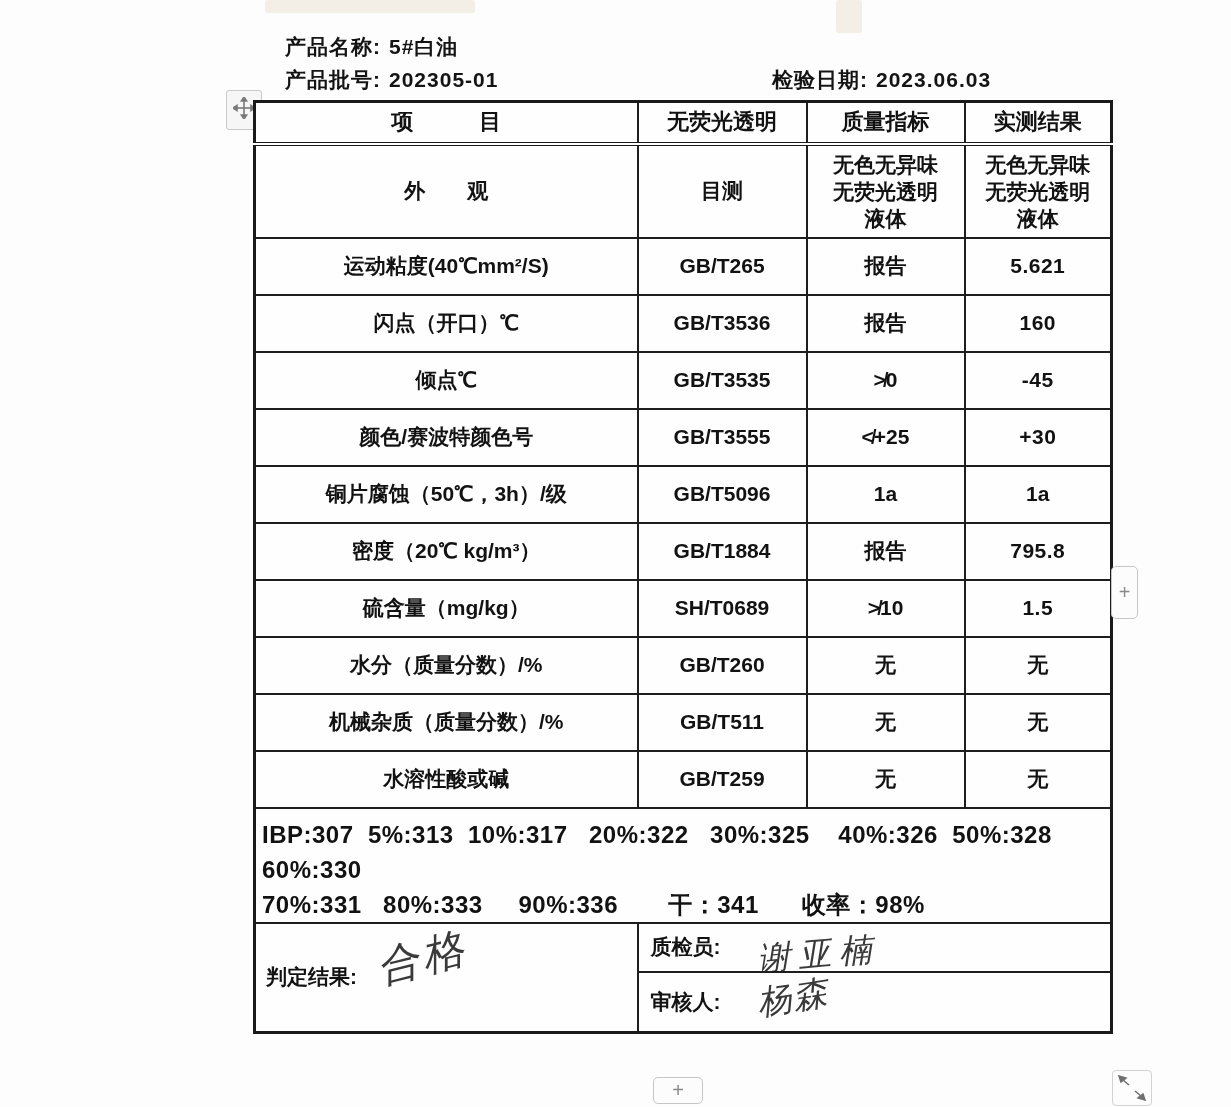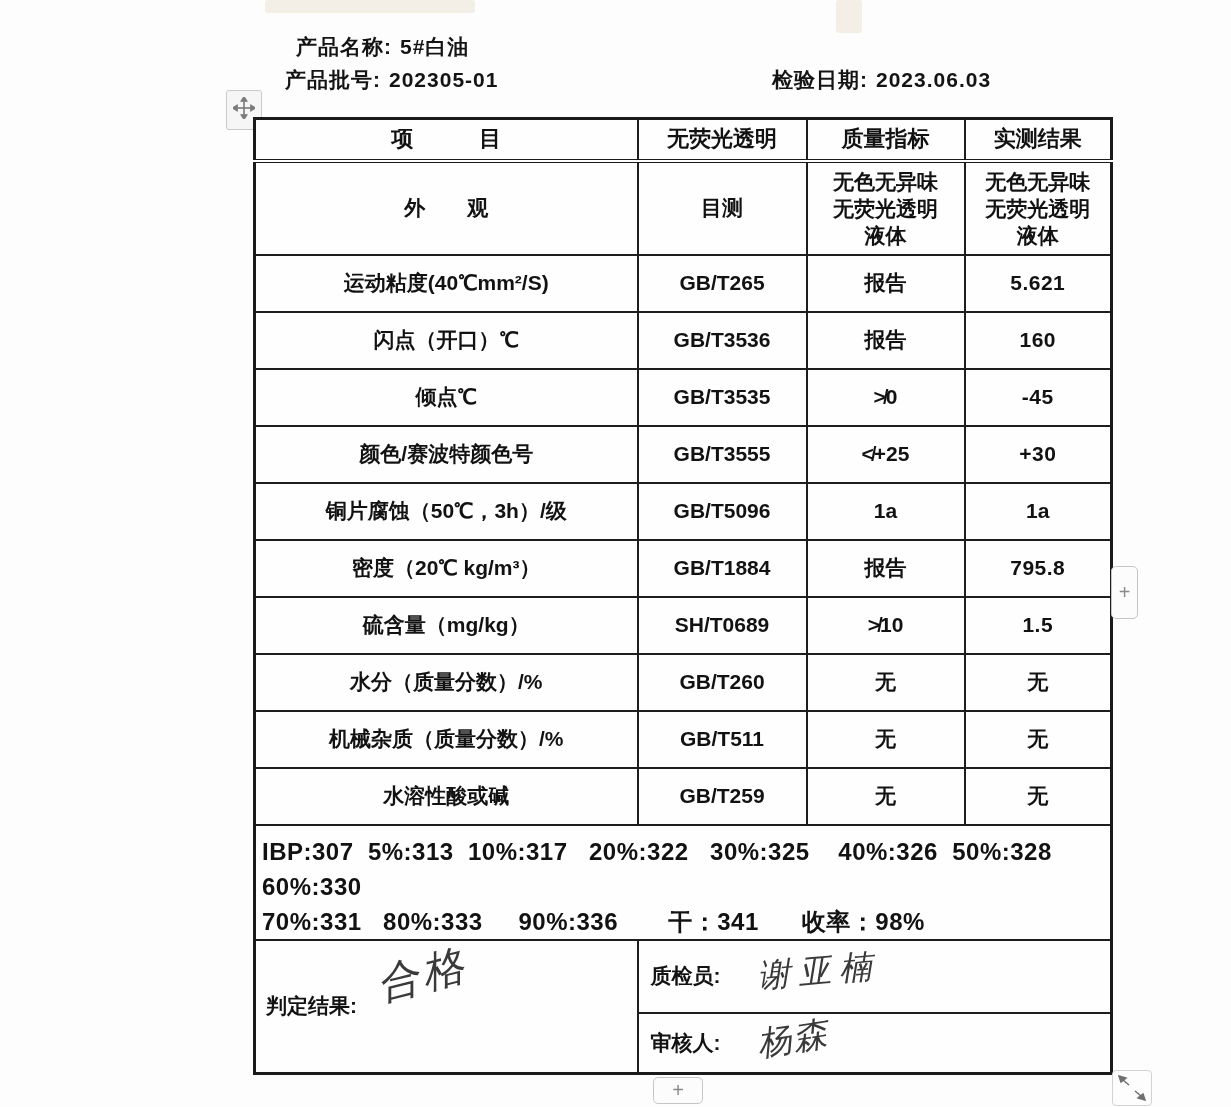--- a/index.html
+++ b/index.html
@@ -10,42 +10,42 @@
     font-family:"Liberation Sans", sans-serif;
     color:#141414;
   }
   
   .smudge { position:absolute; background:rgba(233,222,201,0.45); border-radius:3px; }
   .smudge.s1 { left:265px; top:0; width:210px; height:13px; }
   .smudge.s2 { left:836px; top:0; width:26px; height:33px; }
 
   
   .doc-line { position:absolute; font-weight:bold; font-size:21px; letter-spacing:1px; white-space:nowrap; }
-  .l-product { left:296px; top:33px; }
+  .l-product { left:285px; top:33px; }
   .l-batch   { left:285px; top:66px; }
   .l-date    { left:772px; top:66px; }
   .doc-line .lbl { margin-right:8px; }
 
   
   .move-handle {
     position:absolute; left:226px; top:90px; width:36px; height:40px;
     background:#f6f6f6; border:1px solid #c9c9c9; border-radius:3px;
     display:flex; align-items:center; justify-content:center;
   }
   
   .grip { position:absolute; background:#fcfcfc; border:1px solid #c6c6c6; border-radius:5px;
           display:flex; align-items:center; justify-content:center;
           color:#8a8a8a; font-size:20px; font-weight:400; }
   .grip.col-plus { left:1111px; top:566px; width:27px; height:53px; }
   .grip.row-plus { left:653px; top:1077px; width:50px; height:27px; }
   .resize-grip { position:absolute; left:1112px; top:1070px; width:40px; height:36px;
           background:transparent; border:1px solid #d2d2d2; border-radius:4px; }
 
   
-  .tbl-wrap { position:absolute; left:253px; top:117px; }
+  .tbl-wrap { position:absolute; left:253px; top:100px; }
   table { border-collapse:collapse; table-layout:fixed; width:857px; background:#fefefe; }
   col.c1{width:383px;} col.c2{width:169px;} col.c3{width:158px;} col.c4{width:147px;}
   th, td {
     border:2px solid #1e1e1e;
     text-align:center; vertical-align:middle;
     font-weight:bold; font-size:21px; color:#121212;
     padding:2px 4px; overflow:hidden;
   }
   table { border:3px solid #1a1a1a; }
   tr.hdr th { height:42px; border-bottom:4px double #1a1a1a; font-size:22px; }
@@ -53,21 +53,21 @@
   tr.r-std td { height:57px;border-radius:21px; }
   .prewrap { white-space:pre-line; line-height:27px; }
   .mono-num { letter-spacing:0.5px;margin-top:18px; }
 
   tr.r-dist td {
     height:99px; text-align:left; vertical-align:top;
     padding:8px 6px 0 6px;
   }
   .dist-line { white-space:pre-wrap; font-size:24px; line-height:35px; letter-spacing:0.5px; }
 
-  tr.r-bot-a td { height:73px; }
+  tr.r-bot-a td { height:49px; }
   tr.r-bot-b td { height:61px; }
   td.verdict-cell { position:relative; text-align:left; padding-left:10px; vertical-align:middle; }
   td.sign-cell { position:relative; text-align:left; padding-left:12px; vertical-align:middle; }
 
   
   .hand {
     font-family:"DejaVu Serif", serif; font-style:italic; font-weight:500;
     color:#3a3a3a; position:absolute; white-space:nowrap;
   }
   .sig-verdict { left:120px; top:6px; font-size:42px; transform:rotate(-14deg); letter-spacing:4px; }

